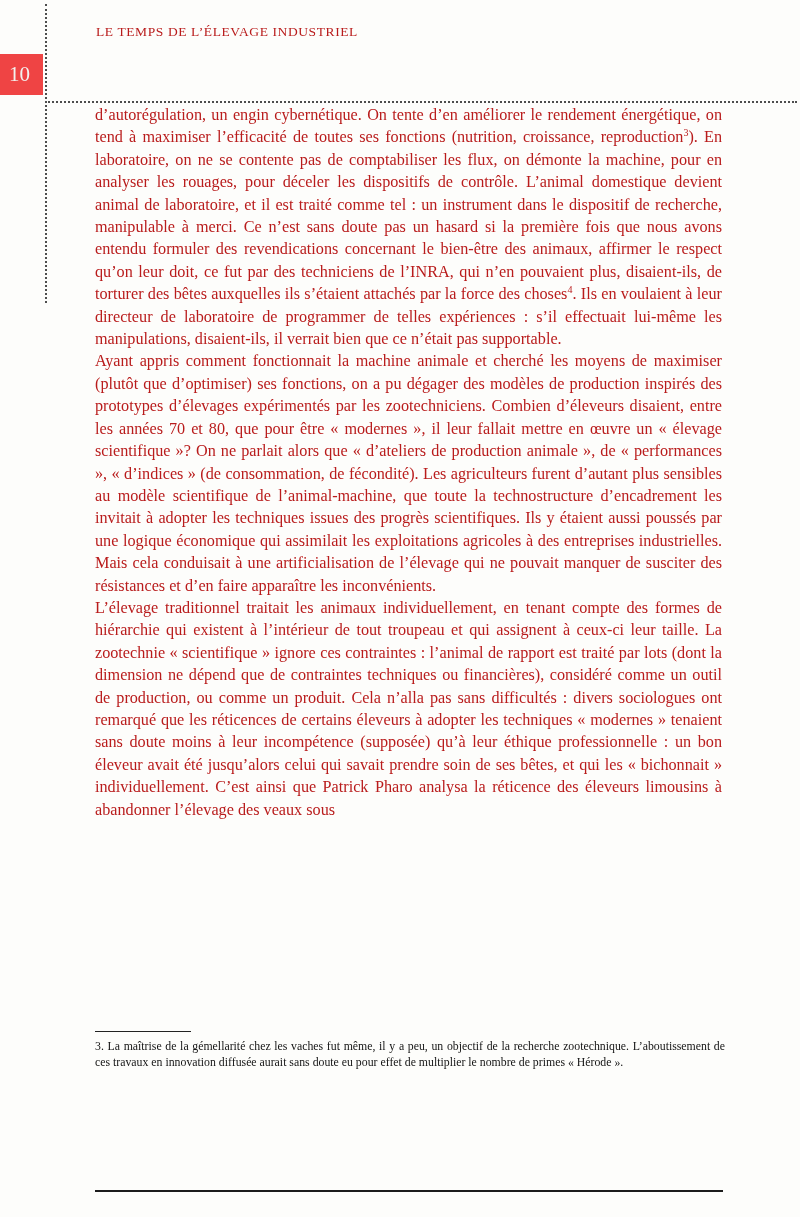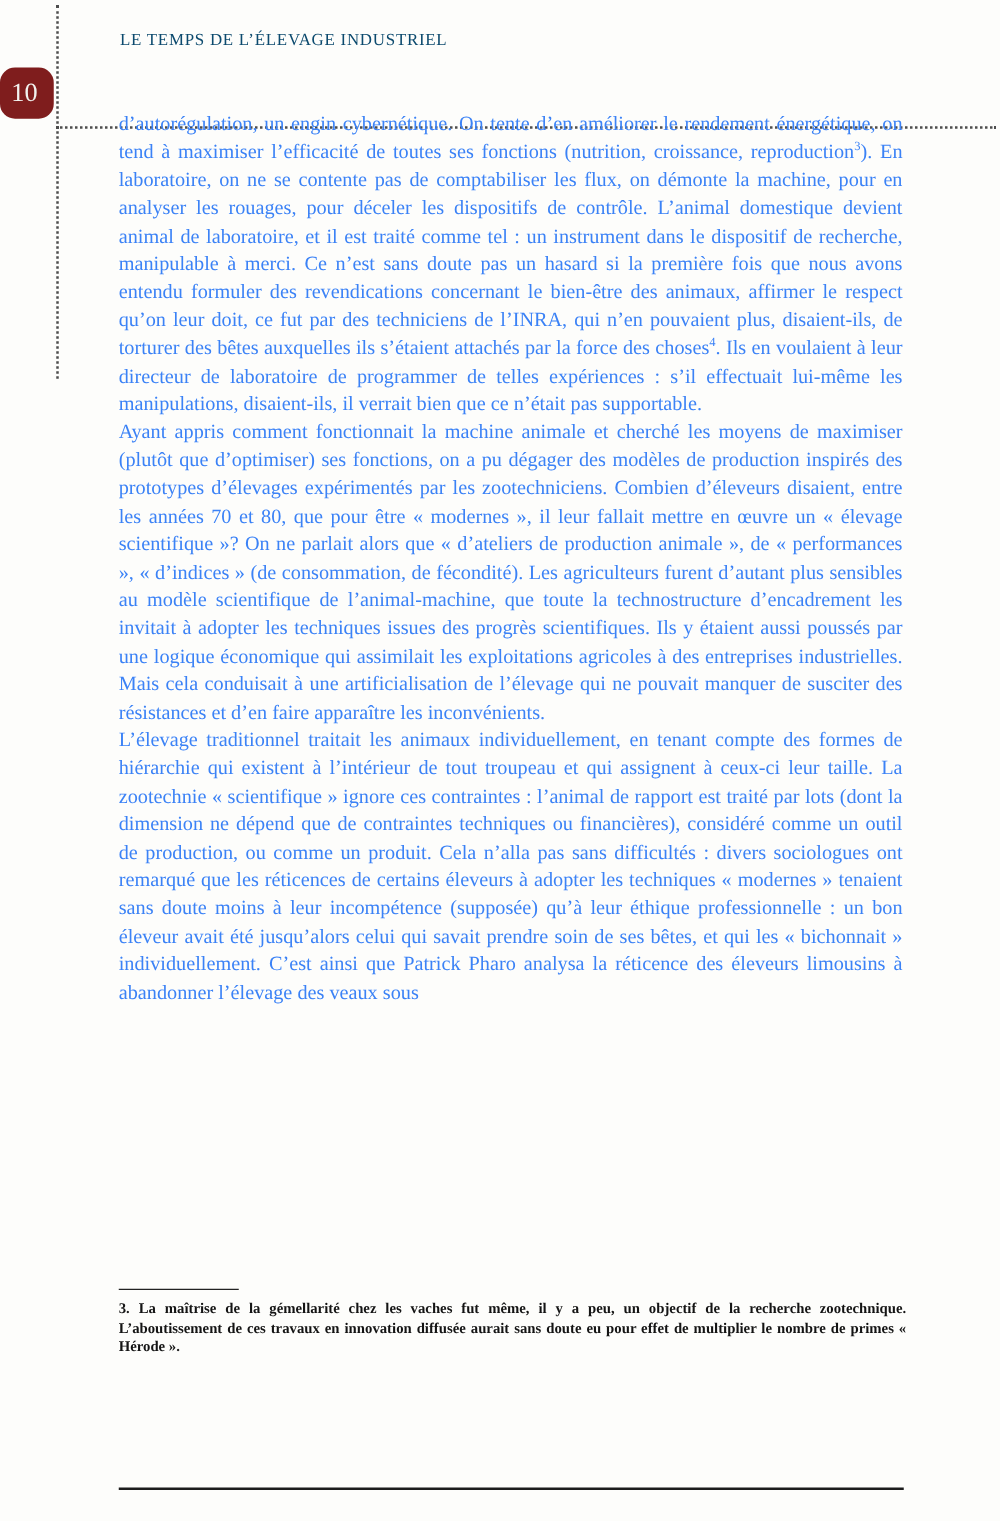--- a/index.html
+++ b/index.html
@@ -15,37 +15,36 @@
     color: #161616;
     overflow: hidden;
   }
 
   .running-header {
     position: absolute;
     left: 96px;
     top: 24px;
     font-size: 13.5px;
     letter-spacing: 0.6px;
-    color: #0c4a6e;
+    color: #b91c1c;
     white-space: nowrap;
   }
 
   .page-number-box {
     position: absolute;
     left: 0;
     top: 54px;
     width: 43px;
     height: 41px;
-    background: #7f1d1d;
+    background: #ef4444;
     color: #f2f2ef;
     display: flex;
     align-items: center;
     padding-left: 9px;
     font-size: 21px;
-    border-radius: 12px;
   }
 
   .v-dotted {
     position: absolute;
     left: 45px;
     top: 4px;
     height: 299px;
     width: 0;
     border-left: 2px dotted #4d4d4d;
   }
@@ -55,46 +54,45 @@
     left: 45px;
     top: 101px;
     width: 752px;
     height: 0;
     border-top: 2px dotted #4d4d4d;
   }
 
   .body-text {
     position: absolute;
     left: 95px;
-    top: 88px;
+    top: 104px;
     width: 627px;
     font-size: 16.2px;
     line-height: 22.4px;
     text-align: justify;
-    color: #3b82f6;
+    color: #b91c1c;
   }
 
   .para { margin: 0; }
 
   sup {
     font-size: 0.62em;
     vertical-align: super;
     line-height: 0;
   }
 
   .footnotes {
     position: absolute;
     left: 95px;
     top: 1031px;
     width: 630px;
     font-size: 11.8px;
     line-height: 15.6px;
     text-align: justify;
     color: #141414;
-    font-weight: bold;
   }
 
   .footnote-rule {
     width: 96px;
     height: 0;
     border-top: 1.5px solid #222;
     margin-bottom: 7px;
   }
 
   .footnote { margin: 0; }

